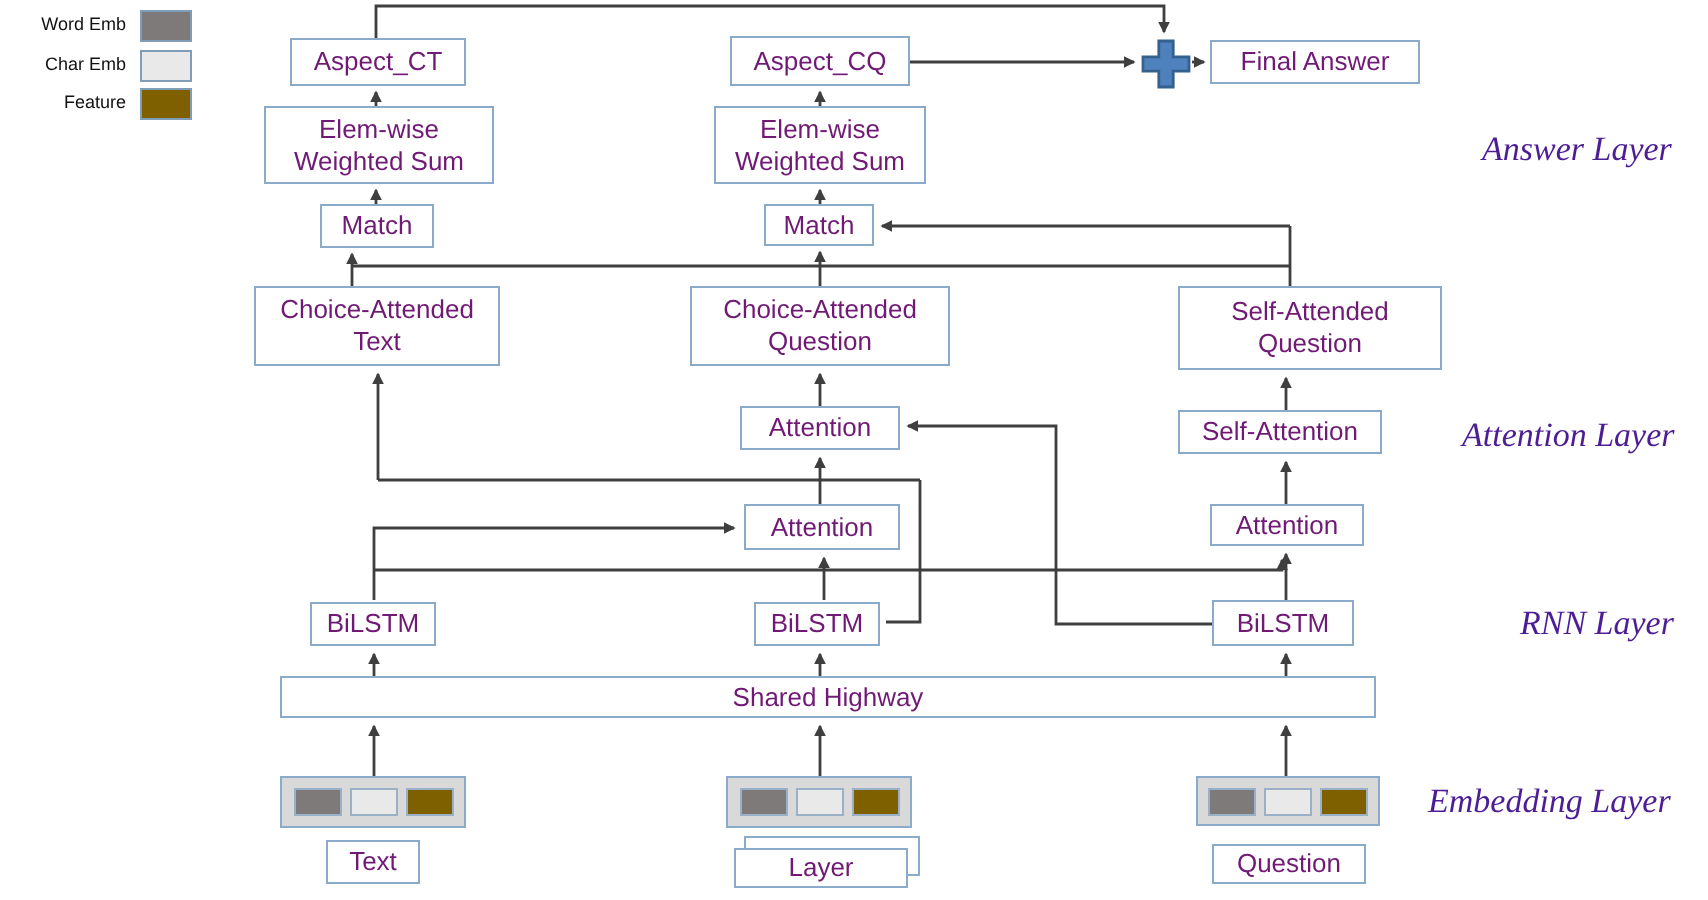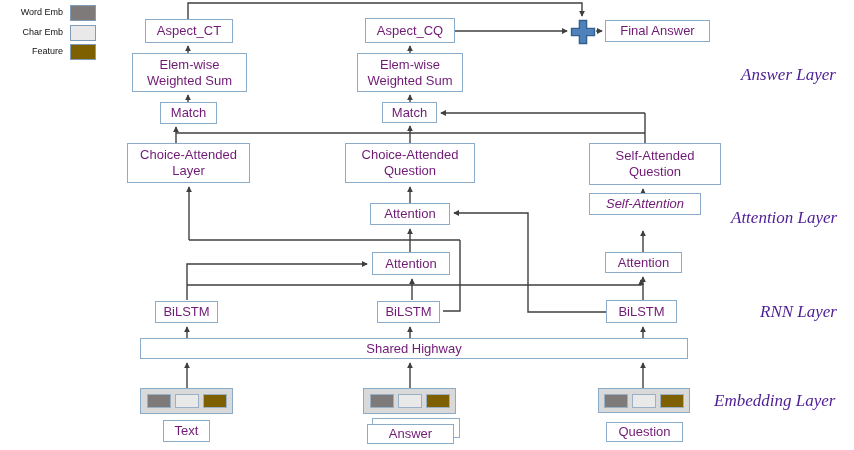--- a/index.html
+++ b/index.html
@@ -82,25 +82,25 @@
   <div class="node" style="left:357px;top:53px;width:106px;height:39px;">Elem-wise Weighted Sum</div>
   <div class="node" style="left:160px;top:102px;width:57px;height:22px;">Match</div>
   <div class="node" style="left:382px;top:102px;width:55px;height:21px;">Match</div>
 
   <div class="plus-wrap" style="left:570px;top:19px;">
     <svg width="26" height="26" viewBox="0 0 26 26">
       <path d="M9.4,1.5 h7.2 v7.9 h7.9 v7.2 h-7.9 v7.9 h-7.2 v-7.9 h-7.9 v-7.2 h7.9 z" fill="#4f81bd" stroke="#35618f" stroke-width="1.4"></path>
     </svg>
   </div>
 
-  <div class="node" style="left:127px;top:143px;width:123px;height:40px;">Choice-Attended Layer</div>
+  <div class="node" style="left:127px;top:143px;width:123px;height:40px;">Choice-Attended Text</div>
   <div class="node" style="left:345px;top:143px;width:130px;height:40px;">Choice-Attended Question</div>
   <div class="node" style="left:589px;top:143px;width:132px;height:42px;">Self-Attended Question</div>
   <div class="node" style="left:370px;top:203px;width:80px;height:22px;">Attention</div>
-  <div class="node" style="left:589px;top:193px;width:112px;height:22px;font-style:italic;">Self-Attention</div>
+  <div class="node" style="left:589px;top:205px;width:102px;height:22px;">Self-Attention</div>
   <div class="node" style="left:372px;top:252px;width:78px;height:23px;">Attention</div>
   <div class="node" style="left:605px;top:252px;width:77px;height:21px;">Attention</div>
 
   <div class="node" style="left:155px;top:301px;width:63px;height:22px;">BiLSTM</div>
   <div class="node" style="left:377px;top:301px;width:63px;height:22px;">BiLSTM</div>
   <div class="node" style="left:606px;top:300px;width:71px;height:23px;">BiLSTM</div>
   <div class="node" style="left:140px;top:338px;width:548px;height:21px;">Shared Highway</div>
 
   <div class="embed-group" style="left:140px;top:388px;width:93px;height:26px;">
     <span class="embed-swatch" style="background: rgb(126, 122, 121);"></span>
@@ -113,21 +113,21 @@
     <span class="embed-swatch" style="background: rgb(127, 96, 0);"></span>
   </div>
   <div class="embed-group" style="left:598px;top:388px;width:92px;height:25px;">
     <span class="embed-swatch" style="background: rgb(126, 122, 121);"></span>
     <span class="embed-swatch" style="background: rgb(233, 233, 233);"></span>
     <span class="embed-swatch" style="background: rgb(127, 96, 0);"></span>
   </div>
 
   <div class="node" style="left:163px;top:420px;width:47px;height:22px;">Text</div>
   <div class="ghost" style="left:372px;top:418px;width:88px;height:20px;"></div>
-  <div class="node" style="left:367px;top:424px;width:87px;height:20px;">Answer</div>
+  <div class="node" style="left:367px;top:424px;width:87px;height:20px;">Layer</div>
   <div class="node" style="left:606px;top:422px;width:77px;height:20px;text-align:right;">Question</div>
 
   <div class="layer-label" style="left:741px;top:65px;">Answer Layer</div>
   <div class="layer-label" style="left:731px;top:208px;">Attention Layer</div>
   <div class="layer-label" style="left:760px;top:302px;">RNN Layer</div>
   <div class="layer-label" style="left:714px;top:391px;">Embedding Layer</div>
 
 </div>
 
 </body></html>

